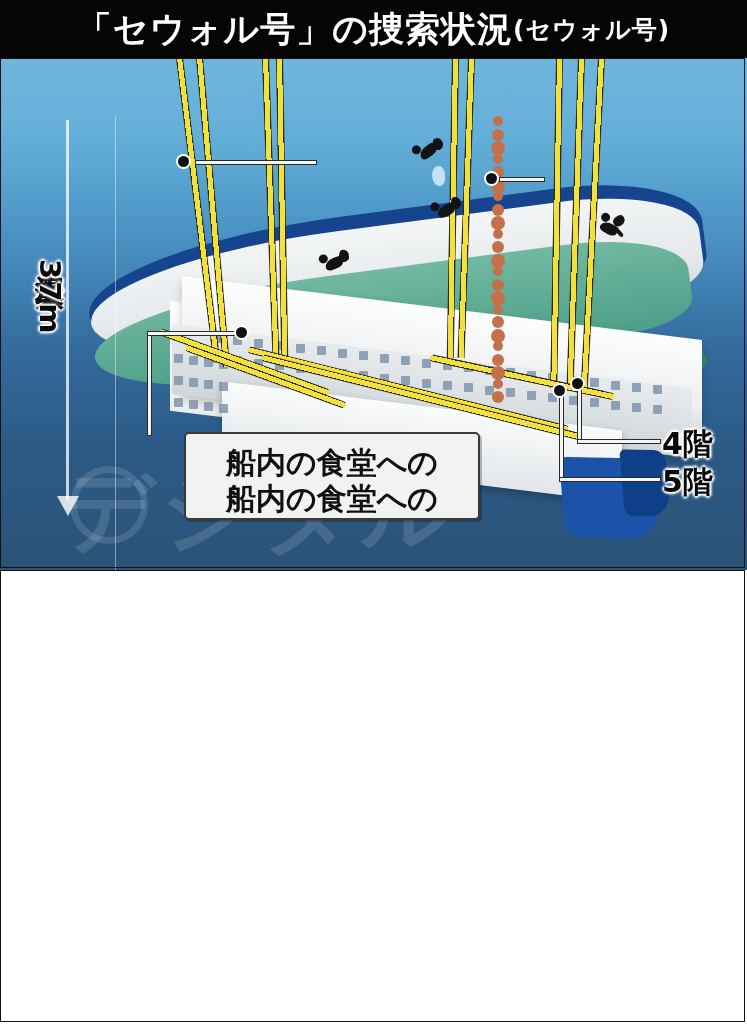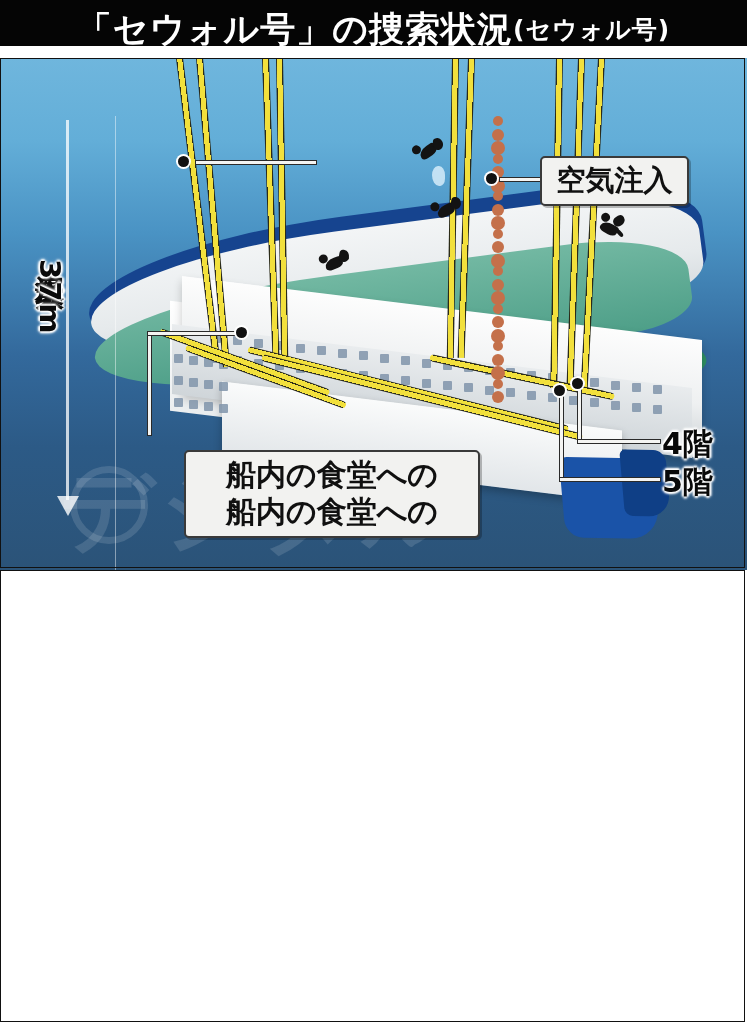--- a/index.html
+++ b/index.html
@@ -1,20 +1,20 @@
 <!DOCTYPE html>
 <html><head>
 <meta charset="utf-8">
 <style>
   html,body{margin:0;padding:0;background:#fff;}
   body{font-family:"Liberation Sans","DejaVu Sans",sans-serif;}
   #page{position:relative;width:747px;height:1024px;background:#ffffff;overflow:hidden;}
 
   
-  .titlebar{position:absolute;left:0;top:0;width:747px;height:46px;background:#050505;}
+  .titlebar{position:absolute;left:0;top:0;width:747px;height:58px;background:#050505;}
   .titlebar .t{position:absolute;left:0;top:0;width:747px;height:58px;display:flex;
       align-items:center;justify-content:center;color:#fff;font-size:35px;font-weight:bold;
       letter-spacing:1px;font-family:"DejaVu Sans",sans-serif;}
   .titlebar .sub{font-size:25px;}
 
   
   .scene{position:absolute;left:0;top:58px;width:747px;height:512px;overflow:hidden;
      background:linear-gradient(180deg,#6fb6dd 0%,#63aed8 16%,#4a93c4 34%,#33699c 58%,#2c5a86 76%,#2b5378 100%);}
   .scene-border{position:absolute;left:0;top:58px;width:745px;height:510px;border:1px solid #111;
      box-sizing:border-box;pointer-events:none;}
@@ -253,28 +253,25 @@
     <div class="vline"></div>
     <div class="depth-line"></div>
     <div class="depth-head"></div>
     <div class="depth-txt jp">水深最大37m</div>
 
     <div class="lead" style="left:196px;top:103px;width:120px;height:3px;"></div>
     <div class="dot" style="left:178px;top:98px;"></div>
 
     <div class="lead" style="left:500px;top:120px;width:44px;height:3px;"></div>
     <div class="dot" style="left:486px;top:115px;"></div>
-    <div class="callout" style="left:540px;top:98px;width:145px;height:46px;font-size:29px;">
-      <span>空気注入</span>
-    </div>
 
     <div class="lead" style="left:148px;top:277px;width:3px;height:100px;"></div>
     <div class="lead" style="left:148px;top:274px;width:96px;height:3px;"></div>
     <div class="dot" style="left:236px;top:269px;"></div>
-    <div class="callout" style="left:184px;top:392px;width:292px;height:84px;font-size:30px;flex-direction:column;">
+    <div class="callout" style="left:184px;top:374px;width:292px;height:84px;font-size:30px;flex-direction:column;justify-content:flex-end;">
       <span>船内の食堂への</span>
       <span>船内の食堂への</span>
     </div>
 
     <div class="lead" style="left:578px;top:325px;width:3px;height:59px;"></div>
     <div class="lead" style="left:578px;top:382px;width:82px;height:3px;"></div>
     <div class="dot" style="left:572px;top:320px;"></div>
     <div class="lead" style="left:560px;top:332px;width:3px;height:90px;"></div>
     <div class="lead" style="left:560px;top:420px;width:100px;height:3px;"></div>
     <div class="dot" style="left:554px;top:327px;"></div>

